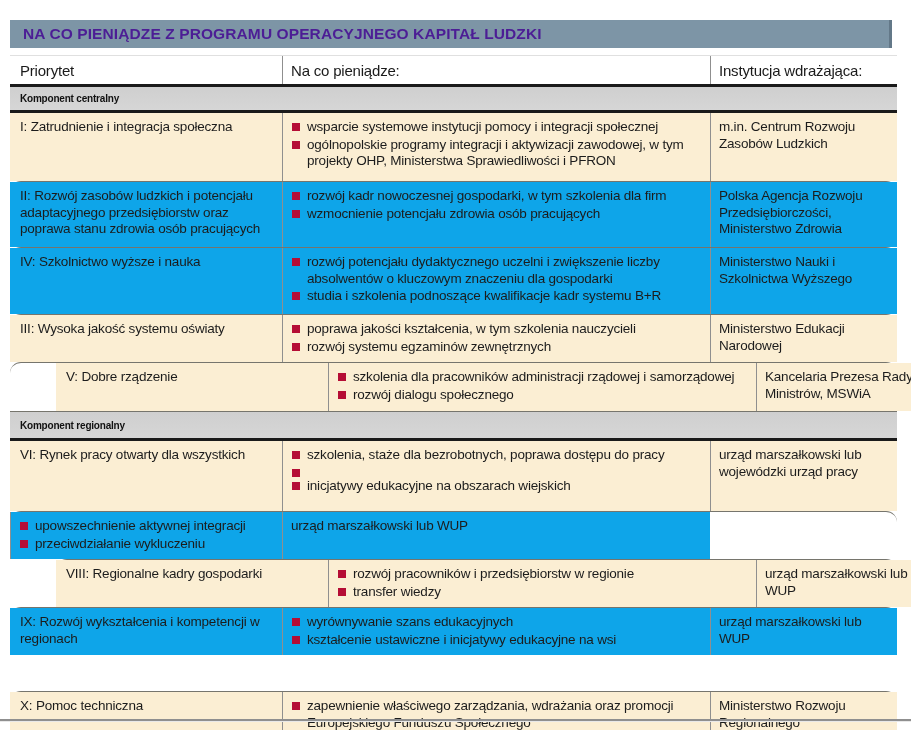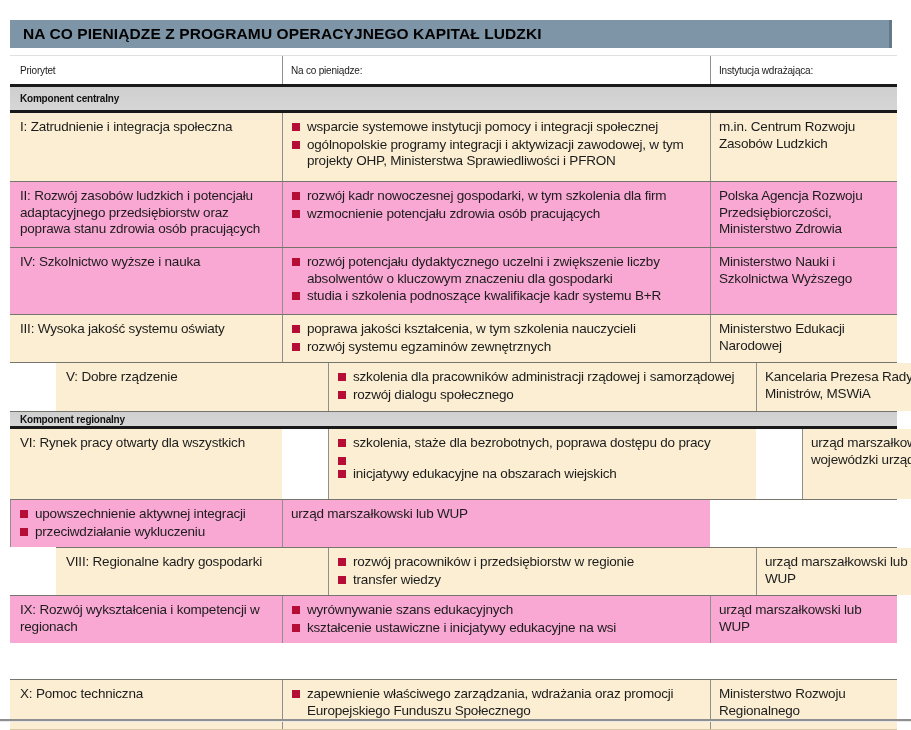--- a/index.html
+++ b/index.html
@@ -12,47 +12,47 @@
   }
   .stage { position:absolute; left:10px; top:20px; width:887px; }
 
   .titlebar {
     width:882px; height:28px; box-sizing:border-box;
     background:#7d95a6;
     border-right:3px solid #637888;
     display:flex; align-items:center; padding-left:13px;
   }
   .titlebar .title-text {
-    color:#000000; font-weight:bold; font-size:15.5px; letter-spacing:0.1px;
+    color:#4c1d95; font-weight:bold; font-size:15.5px; letter-spacing:0.1px;
     white-space:nowrap;
   }
 
   .table { margin-top:7px; width:100%; border-bottom:1px solid #d7c7a4; }
 
   .grid3 { display:grid; grid-template-columns:272px 428px 187px; }
 
   .thead { box-sizing:border-box; height:32px; border-bottom:3px solid #1a1a1a; border-top:1px solid #e0e0e0; }
   .thead .th {
-    font-size:10px; color:#1a1a1a; display:flex; align-items:center;
+    font-size:15px; color:#1a1a1a; display:flex; align-items:center;
     padding-left:10px; box-sizing:border-box; background:#ffffff;
   }
   .thead .th.c2, .thead .th.c3 { border-left:1px solid #8f8f8f; padding-left:8px; }
 
   .band {
     box-sizing:border-box; height:26px; background:linear-gradient(#cfcfcf,#d6d6d6);
     border-bottom:3px solid #1a1a1a;
     display:flex; align-items:center; padding-left:10px;
     font-weight:bold; font-size:10px; color:#111;
   }
-  .band.separated { height:18px; border-top:1px solid #76756d; }
-
-  .row { box-sizing:border-box; }
+  .band.separated { height:30px; border-top:1px solid #76756d; }
+
+  .row { box-sizing:border-box;border-radius:11px; }
   .row.sep { border-top:1px solid #76756d; }
   .row.cream .cell { background:#fbeed3; }
-  .row.white .cell { background:#f9a8d4; }
+  .row.white .cell { background:#0ea5e9; }
 
   .cell { box-sizing:border-box; font-size:13.5px; line-height:16.5px; }
   .cell.c1 { padding:6px 8px 6px 10px; }
   .cell.c2 { padding:6px 8px 6px 8px; border-left:1px solid #8f8f8f; }
   .cell.c3 { padding:6px 6px 6px 8px; border-left:1px solid #8f8f8f; }
 
   .bullet-line { display:flex; align-items:flex-start; margin:0 0 1px 0; }
   .bullet-sq {
     flex:0 0 auto; width:8px; height:8px; background:#b50d35;
     margin:4px 7px 0 1px;
@@ -147,21 +147,21 @@
               <span>szkolenia dla pracowników administracji rządowej i samorządowej</span>
             </div>
             <div class="bullet-line">
               <span class="bullet-sq"></span>
               <span>rozwój dialogu społecznego</span>
             </div>
           </div>
           <div class="cell c3">Kancelaria Prezesa Rady Ministrów, MSWiA</div>
         </div>
         <div class="band separated">Komponent regionalny</div>
-        <div class="row grid3 cream" style="min-height: 70px; gap: 46px;">
+        <div class="row grid3 cream" style="min-height: 70px;">
           <div class="cell c1">VI: Rynek pracy otwarty dla wszystkich</div>
           <div class="cell c2">
             <div class="bullet-line">
               <span class="bullet-sq"></span>
               <span>szkolenia, staże dla bezrobotnych, poprawa dostępu do pracy</span>
             </div>
             <div class="bullet-line">
               <span class="bullet-sq"></span>
             </div>
             <div class="bullet-line">

